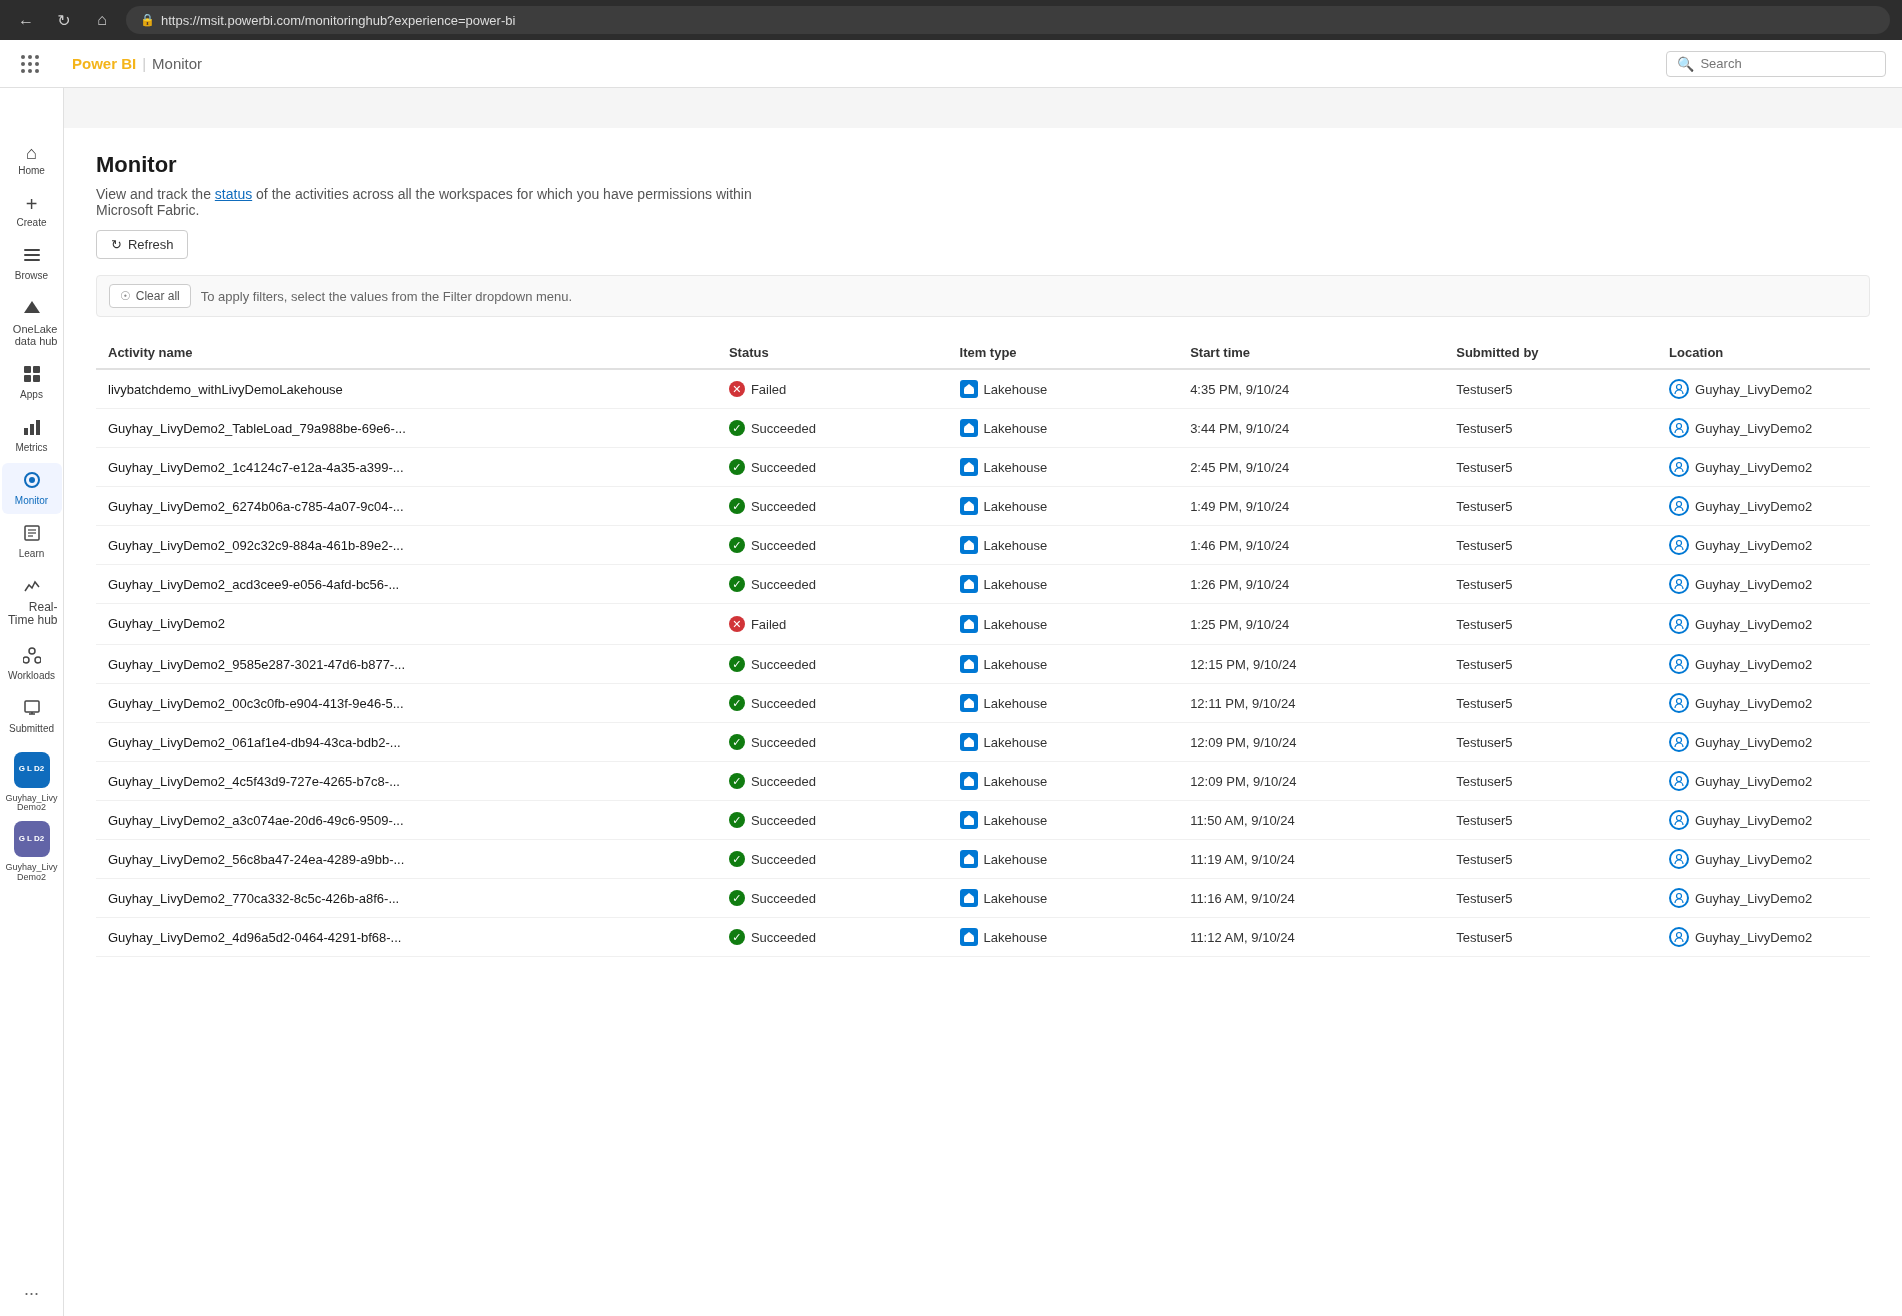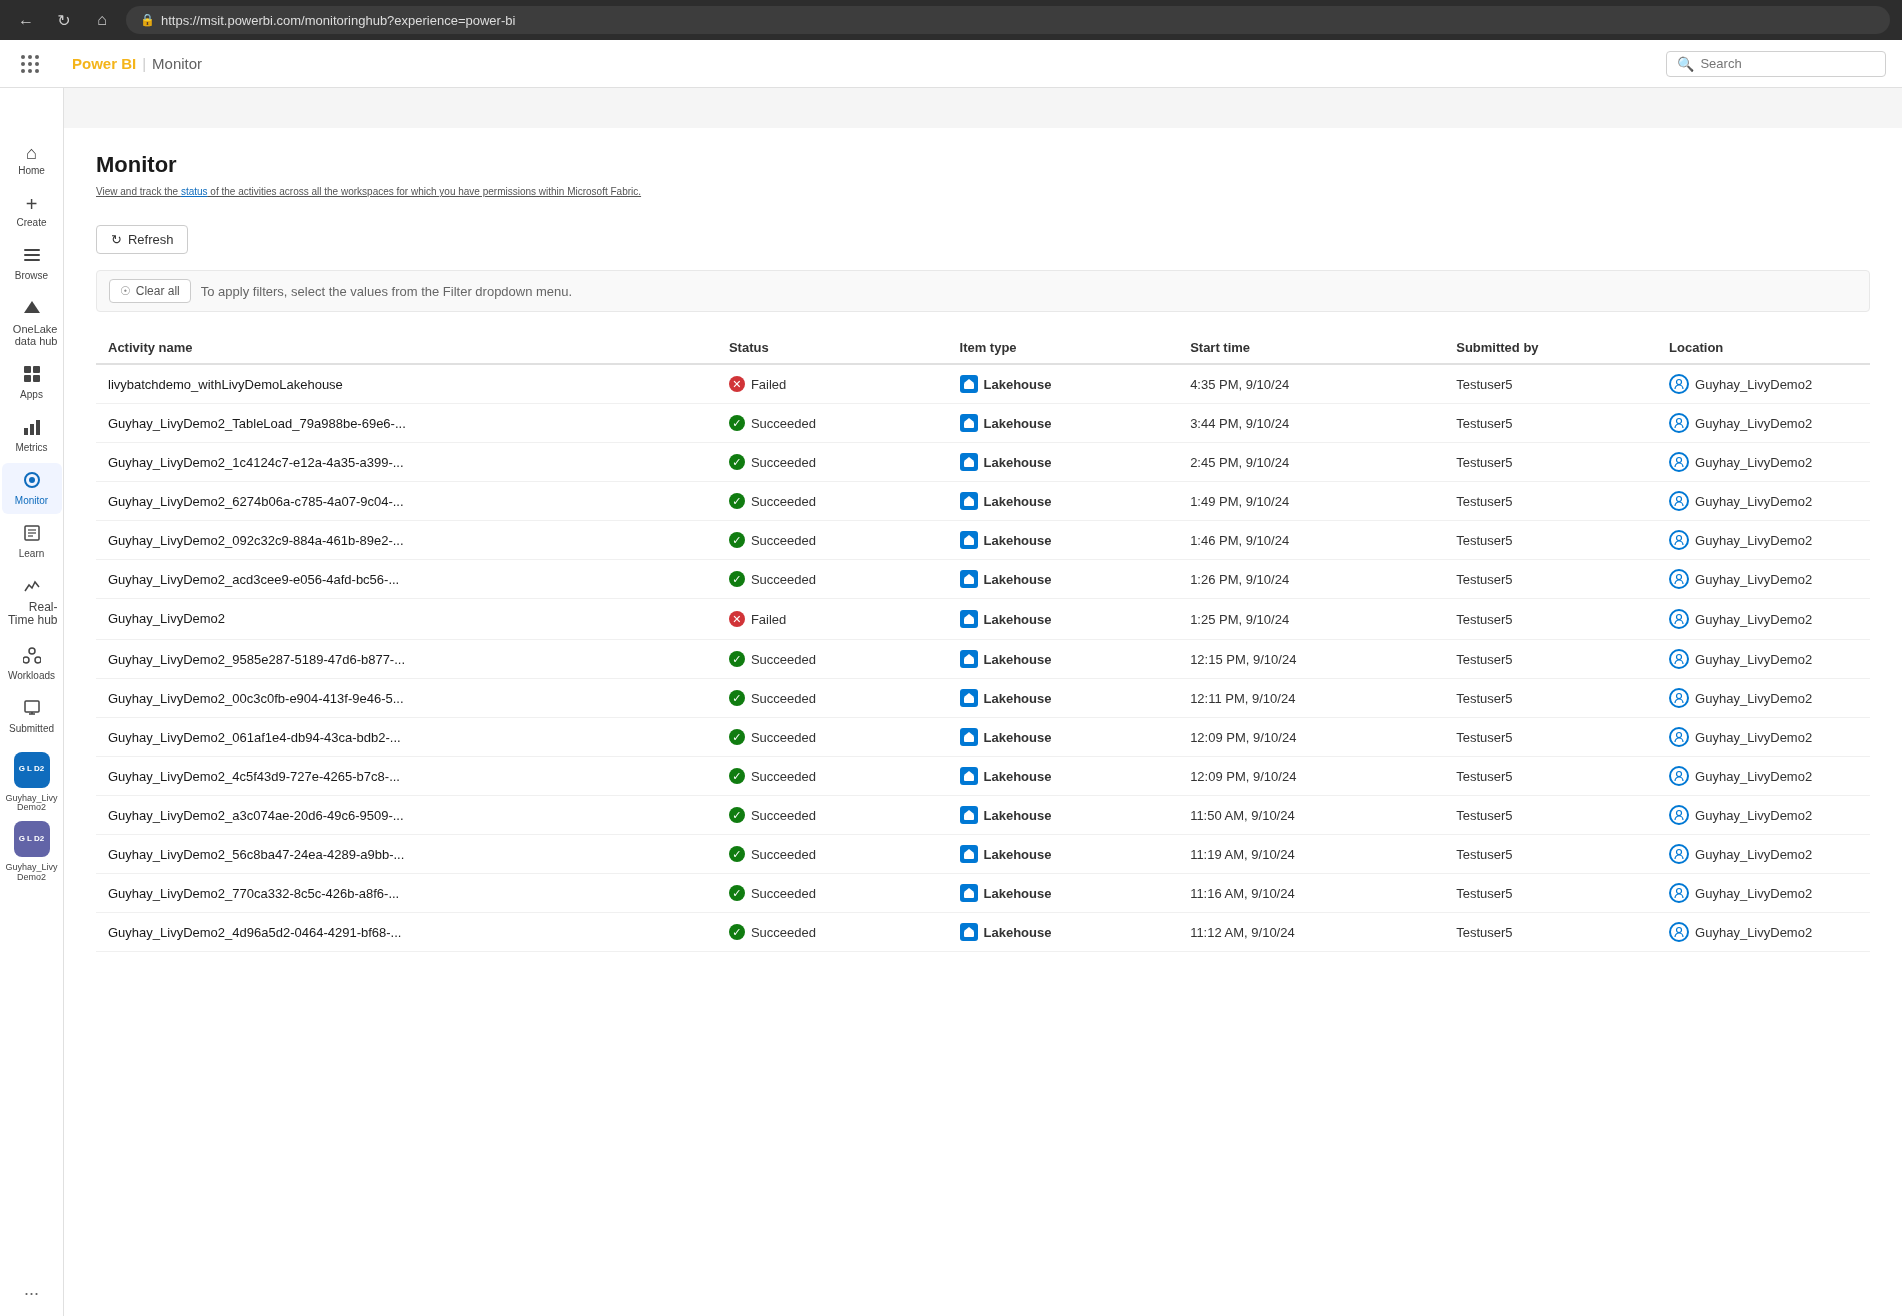--- a/index.html
+++ b/index.html
@@ -178,25 +178,24 @@
       padding: 24px 32px;
     }
 
     .page-title {
       font-size: 22px;
       font-weight: 600;
       color: #1a1a1a;
       margin-bottom: 8px;
     }
     .page-subtitle {
-      font-size: 10px;
+      font-size: 14px;
       color: #555;
-      margin-bottom: 28px;
+      margin-bottom: 12px;
       max-width: 700px;
-      text-decoration: underline;
     }
     .page-subtitle .highlight { color: #0f6cbd; text-decoration: underline; cursor: pointer; }
 
     .toolbar {
       display: flex;
       align-items: center;
       gap: 12px;
       margin-bottom: 16px;
     }
     .btn-refresh {
@@ -329,21 +328,21 @@
       border: none;
       cursor: pointer;
       color: #666;
       font-size: 14px;
       padding: 2px 4px;
       border-radius: 3px;
     }
 
     .col-activity { width: 35%; }
     .col-status { width: 13%; }
-    .col-itemtype { width: 13%; font-weight: bold; }
+    .col-itemtype { width: 13%; }
     .col-starttime { width: 15%; }
     .col-submittedby { width: 12%; }
     .col-location { width: 12%; }
   </style>
 </head>
 <body>
 
 <div class="browser-bar">
   <button class="browser-nav-btn">←</button>
   <button class="browser-nav-btn">↻</button>
@@ -809,21 +808,21 @@
                       <circle cx="6" cy="4" r="2.5" stroke="#0078d4" stroke-width="1.2"></circle>
                       <path d="M2 11c0-2.2 1.8-4 4-4s4 1.8 4 4" stroke="#0078d4" stroke-width="1.2" fill="none"></path>
                     </svg>
         </div>
         <span>Guyhay_LivyDemo2</span>
       </div>
     </td>
   </tr>
             <tr>
     <td class="col-activity">
-      <span class="activity-name">Guyhay_LivyDemo2_9585e287-5189-47d6-b877-...</span>
+      <span class="activity-name">Guyhay_LivyDemo2_9585e287-3021-47d6-b877-...</span>
       
     </td>
     <td class="col-status">
       <div class="status-cell">
         <div class="status-dot status-succeeded">✓</div>
         <span>Succeeded</span>
       </div>
     </td>
     <td class="col-itemtype">
       <div class="item-type-cell">

